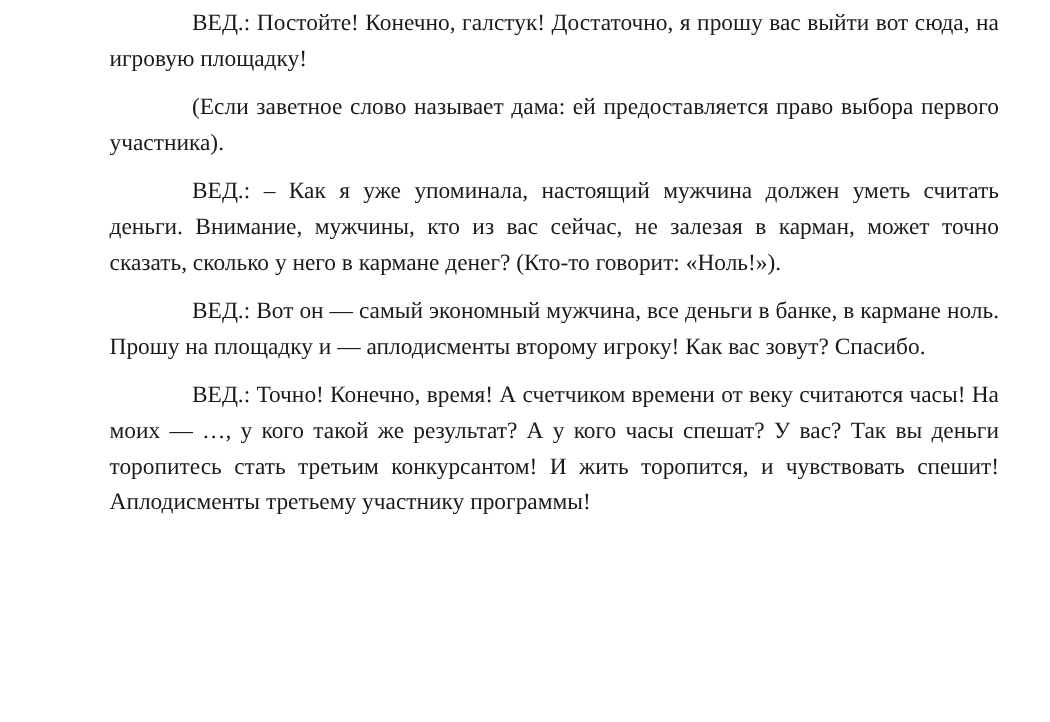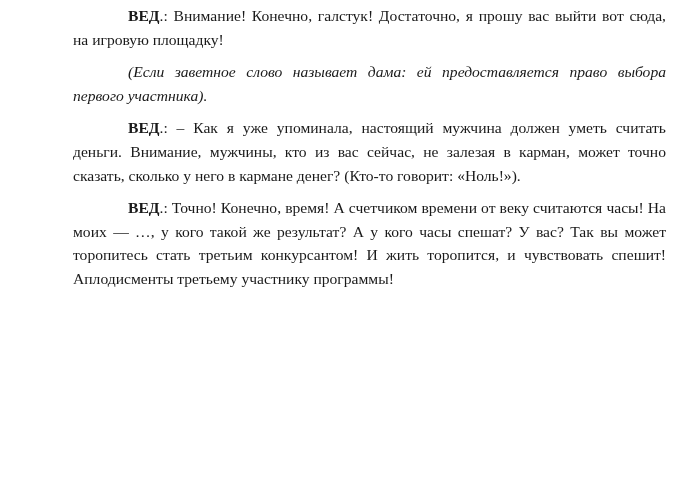--- a/index.html
+++ b/index.html
@@ -12,32 +12,33 @@
     font-family: "Liberation Serif", serif;
     font-size: 15.6px;
     line-height: 23.6px;
     color: #1a1a1a;
   }
   .para {
     margin: 0 0 9px 0;
     text-align: justify;
     text-indent: 55px;
   }
-  .para.italic { font-style: italic; }
-  .speaker { font-weight: bold; }
+  .para.italic { }
+  .speaker { font-weight: normal; }
 </style>
 </head>
 <body>
 
 <div class="page">
 
-  <p class="para"><span class="speaker">ВЕД</span><span>.: </span><span>Внимание! Конечно, галстук! Достаточно, я прошу вас выйти вот сюда, на игровую площадку!</span></p>
+  <p class="para"><span class="speaker">ВЕД</span><span>.: </span><span>Постойте! Конечно, галстук! Достаточно, я прошу вас выйти вот сюда, на игровую площадку!</span></p>
 
   <p class="para italic"><span>(Если заветное слово называет дама: ей предоставляется право выбора первого участника).</span></p>
 
 
   <p class="para"><span class="speaker">ВЕД</span><span>.: </span><span>– Как я уже упоминала, настоящий мужчина должен уметь считать деньги. Внимание, мужчины, кто из вас сейчас, не залезая в карман, может точно сказать, сколько у него в кармане денег? (Кто-то говорит: «Ноль!»).</span></p>
 
+  <p class="para"><span class="speaker">ВЕД</span><span>.: </span><span>Вот он — самый экономный мужчина, все деньги в банке, в кармане ноль. Прошу на площадку и — аплодисменты второму игроку! Как вас зовут? Спасибо.</span></p>
 
 
-  <p class="para"><span class="speaker">ВЕД</span><span>.: </span><span>Точно! Конечно, время! А счетчиком времени от веку считаются часы! На моих — …, у кого такой же результат? А у кого часы спешат? У вас? Так вы может торопитесь стать третьим конкурсантом! И жить торопится, и чувствовать спешит! Аплодисменты третьему участнику программы!</span></p>
+  <p class="para"><span class="speaker">ВЕД</span><span>.: </span><span>Точно! Конечно, время! А счетчиком времени от веку считаются часы! На моих — …, у кого такой же результат? А у кого часы спешат? У вас? Так вы деньги торопитесь стать третьим конкурсантом! И жить торопится, и чувствовать спешит! Аплодисменты третьему участнику программы!</span></p>
 
 </div>
 
 </body></html>

